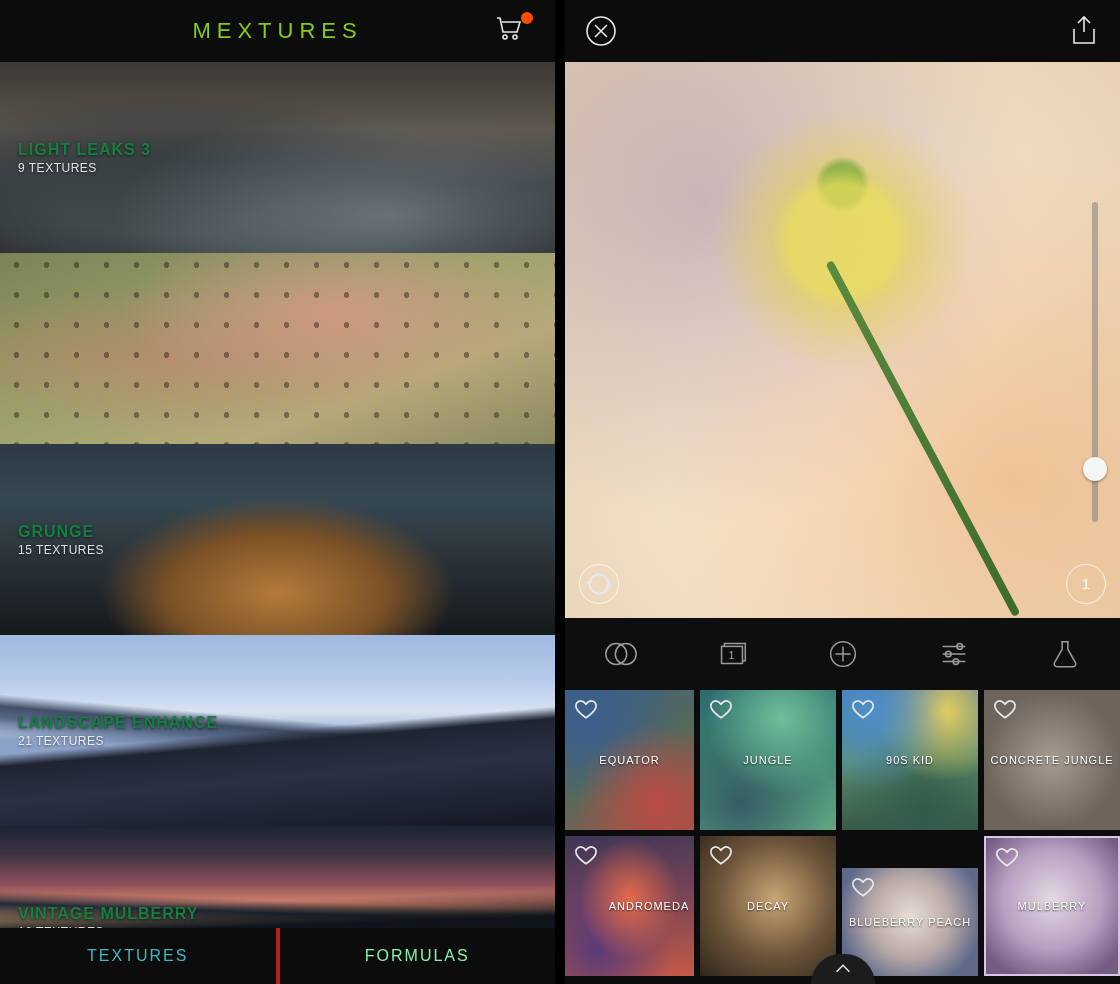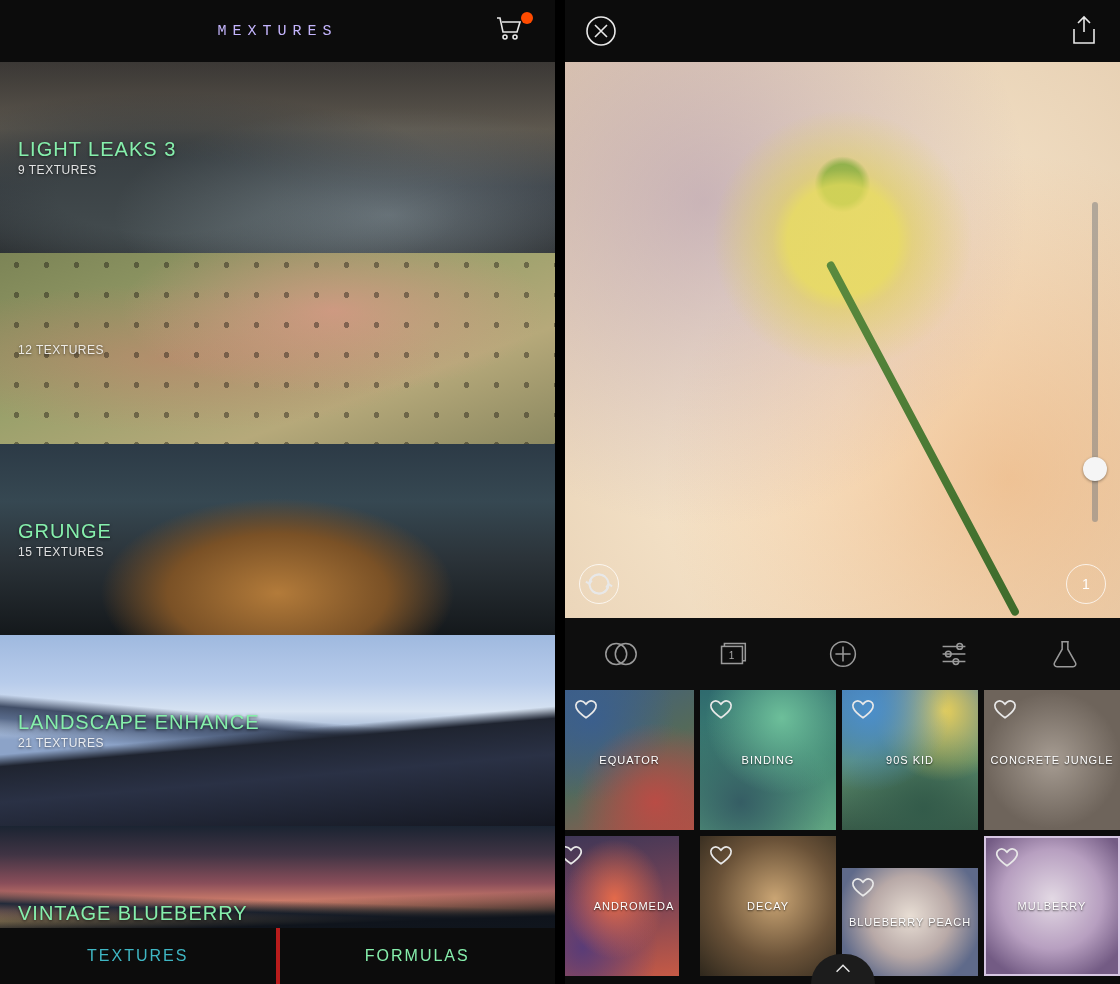--- a/index.html
+++ b/index.html
@@ -23,25 +23,24 @@
   }
   .left-header {
     height: 62px;
     display: flex;
     align-items: center;
     justify-content: center;
     position: relative;
     background: #0c0c0c;
   }
   .app-title {
-    font-size: 15px;
+    font-size: 22px;
     letter-spacing: 6px;
     font-weight: 300;
-    color: #c4b5fd;
-    font-family: Liberation Mono, monospace;
+    color: #84cc16;
   }
   .cart-btn {
     position: absolute;
     right: 22px;
     top: 12px;
     width: 40px;
     height: 40px;
   }
   .cart-btn svg { width: 32px; height: 32px; }
   .cart-badge {
@@ -63,24 +62,24 @@
     display: flex;
     flex-direction: column;
     justify-content: center;
     padding-left: 18px;
     overflow: hidden;
   }
   .pack-item .bg {
     position: absolute; inset:0;
   }
   .pack-title {
-    font-size: 20px;
-    font-weight: 400;
+    font-size: 16px;
+    font-weight: 700;
     letter-spacing: 1px;
-    color: #86efac;
+    color: #15803d;
     text-shadow: 0 1px 3px rgba(0,0,0,0.6);
     position: relative;
   }
   .pack-sub {
     font-size: 12px;
     letter-spacing: 0.5px;
     color: rgba(255,255,255,0.85);
     text-shadow: 0 1px 3px rgba(0,0,0,0.6);
     margin-top: 2px;
     position: relative;
@@ -258,21 +257,21 @@
     top: 6px; left: 8px;
     width: 26px; height: 26px;
   }
   .heart svg { width:26px; height:26px; }
   
   .t-equator { background: radial-gradient(circle at 70% 80%, #b94c45, transparent 55%), radial-gradient(circle at 20% 20%, #3b5f8d, transparent 55%), linear-gradient(150deg,#3e5e86,#546a5a,#a75547);}
   .t-binding { background: radial-gradient(circle at 60% 20%, #6dbf9a, transparent 55%), radial-gradient(circle at 30% 80%, #355d64, transparent 60%), linear-gradient(170deg,#2f6a6e,#3f8372,#61a682);}
   .t-90skid  { background: radial-gradient(circle at 20% 15%, #4c8fca, transparent 50%), radial-gradient(circle at 75% 15%, #e7cf5a, transparent 45%), radial-gradient(circle at 60% 85%, #335b4a, transparent 60%), linear-gradient(180deg,#4876a5,#5d8f6f,#385a48);}
   .t-concrete{ background: radial-gradient(circle at 50% 50%, #a69c92, #6e645b 70%), linear-gradient(160deg,#8a8078,#5f564e);}
   .t-andromeda{background: radial-gradient(ellipse at 50% 45%, #e46a4a, transparent 55%), radial-gradient(ellipse at 25% 80%, #5a3c77, transparent 55%), linear-gradient(170deg,#3d3657,#7a4456,#c65a45); padding-left: 39px;}
-  .t-decay   { background: radial-gradient(circle at 55% 45%, #caa574, #6a5238 55%, #2e271c); margin-left: 15px;}
+  .t-decay   { background: radial-gradient(circle at 55% 45%, #caa574, #6a5238 55%, #2e271c);}
   .t-blueberry{background: radial-gradient(circle at 50% 45%, #e8ded4, #b8a9a7 45%, #5f6a8a 80%); margin-top: 32px;}
   .t-mulberry{ background: radial-gradient(circle at 50% 45%, #e3d9e4, #b79fc0 50%, #735b84 85%); border: 2px solid #d6c6e2;}
   .expand-handle {
     position:absolute;
     bottom: 0; left: 50%;
     transform: translateX(-50%);
     width: 64px; height: 30px;
     background: #1c1c1c;
     border-radius: 32px 32px 0 0;
     display:flex; align-items:center; justify-content:center;
@@ -297,35 +296,34 @@
   </div>
 
   <div class="pack-list">
     <div class="pack-item">
       <div class="bg bg-lightleaks"></div>
       <div class="pack-title">LIGHT LEAKS 3</div>
       <div class="pack-sub">9 TEXTURES</div>
     </div>
     <div class="pack-item">
       <div class="bg bg-emulsion"></div>
-      <div class="pack-sub">12 TEXTURES</div>
     </div>
     <div class="pack-item">
       <div class="bg bg-grunge"></div>
       <div class="pack-title">GRUNGE</div>
       <div class="pack-sub">15 TEXTURES</div>
     </div>
     <div class="pack-item">
       <div class="bg bg-landscape"></div>
       <div class="pack-title">LANDSCAPE ENHANCE</div>
       <div class="pack-sub">21 TEXTURES</div>
     </div>
     <div class="pack-item">
       <div class="bg bg-vintage"></div>
-      <div class="pack-title">VINTAGE BLUEBERRY</div>
+      <div class="pack-title">VINTAGE MULBERRY</div>
       <div class="pack-sub">16 TEXTURES</div>
     </div>
   </div>
 
   <div class="bottom-tabs">
     <div class="tab active">TEXTURES</div>
     <div class="tab inactive">FORMULAS</div>
   </div>
 </div>
 
@@ -403,21 +401,21 @@
       <div class="thumb t-equator">
         <div class="heart"><svg viewBox="0 0 24 24">
               <path class="stroke-white" d="M12 20s-7-4.5-9-9c-1.4-3.2 1-6.5 4.2-6.5 2 0 3.4 1.2 4.8 3 1.4-1.8 2.8-3 4.8-3 3.2 0 5.6 3.3 4.2 6.5-2 4.5-9 9-9 9z"></path>
             </svg></div>
         <div class="thumb-label">EQUATOR</div>
       </div>
       <div class="thumb t-binding">
         <div class="heart"><svg viewBox="0 0 24 24">
               <path class="stroke-white" d="M12 20s-7-4.5-9-9c-1.4-3.2 1-6.5 4.2-6.5 2 0 3.4 1.2 4.8 3 1.4-1.8 2.8-3 4.8-3 3.2 0 5.6 3.3 4.2 6.5-2 4.5-9 9-9 9z"></path>
             </svg></div>
-        <div class="thumb-label">BINDING</div>
+        <div class="thumb-label">JUNGLE</div>
       </div>
       <div class="thumb t-90skid">
         <div class="heart"><svg viewBox="0 0 24 24">
               <path class="stroke-white" d="M12 20s-7-4.5-9-9c-1.4-3.2 1-6.5 4.2-6.5 2 0 3.4 1.2 4.8 3 1.4-1.8 2.8-3 4.8-3 3.2 0 5.6 3.3 4.2 6.5-2 4.5-9 9-9 9z"></path>
             </svg></div>
         <div class="thumb-label">90S KID</div>
       </div>
       <div class="thumb t-concrete">
         <div class="heart"><svg viewBox="0 0 24 24">
               <path class="stroke-white" d="M12 20s-7-4.5-9-9c-1.4-3.2 1-6.5 4.2-6.5 2 0 3.4 1.2 4.8 3 1.4-1.8 2.8-3 4.8-3 3.2 0 5.6 3.3 4.2 6.5-2 4.5-9 9-9 9z"></path>

